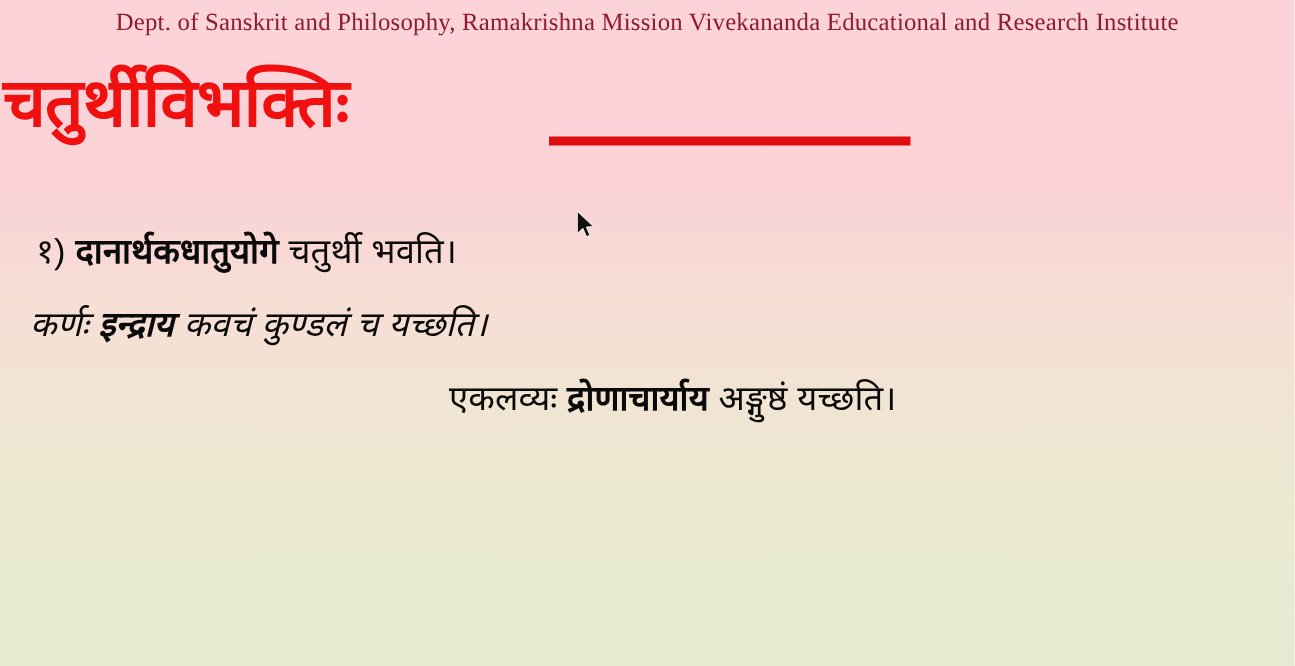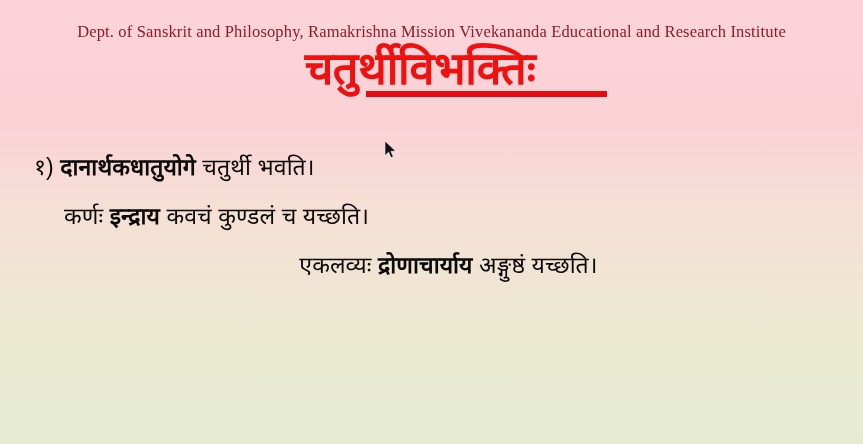--- a/index.html
+++ b/index.html
@@ -25,40 +25,39 @@
         #f0e5d3 62%,
         #eaead0 78%,
         #e7ebd2 92%,
         #e6ead1 100%);
     overflow: hidden;
   }
 
   
   .header-line {
     position: absolute;
-    top: 21px;
+    top: 4px;
     left: 0;
     width: 863px;
     text-align: center;
     font-family: "Liberation Serif", "DejaVu Serif", serif;
     font-size: 16.5px;
     line-height: 22px;
     letter-spacing: 0.15px;
     color: #8e1c2a;
     white-space: nowrap;
   }
 
   
   .title-wrap {
     position: absolute;
     top: 42px;
     left: 0;
     width: 792px;
-    text-align: center;
-    padding-left: 24px;
+    text-align: left;
   }
   .title-text {
     display: inline-block;
     font-family: "Liberation Sans", "DejaVu Sans", sans-serif;
     font-size: 45px;
     line-height: 53px;
     font-weight: 700;
     color: #f01010;
     letter-spacing: -0.5px;
     padding: 0 2px;
@@ -80,23 +79,23 @@
     width: 863px;
   }
   .line {
     font-family: "Liberation Sans", "DejaVu Sans", sans-serif;
     font-size: 23px;
     line-height: 49px;
     color: #0a0a0a;
     white-space: nowrap;
     letter-spacing: 0.1px;
   }
-  .line.l1 { padding-left: 34px; }
+  .line.l1 { padding-left: 24px; }
   .line.l2 { padding-left: 42px; }
-  .line.l3 { padding-left: 64px; }
+  .line.l3 { padding-left: 20px; font-style: italic; }
   .line.l4 { padding-left: 34px; text-align: center; }
   .line.l5 { padding-left: 36px; }
 
   .b { font-weight: 700; }
 
   
   .cursor {
     position: absolute;
     left: 385px;
     top: 141px;

